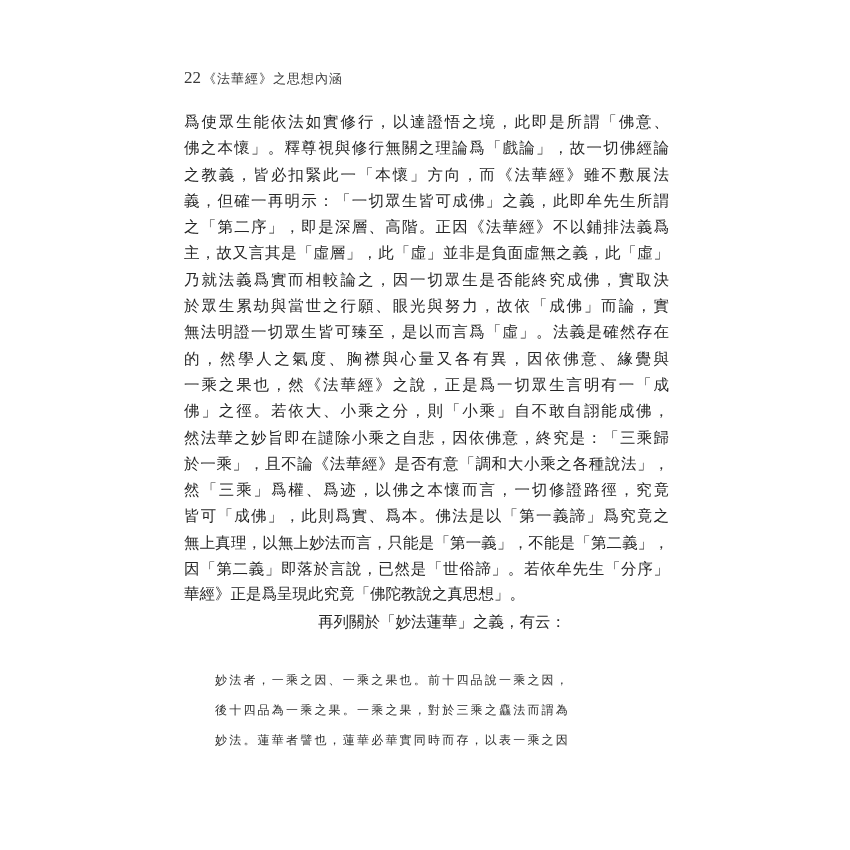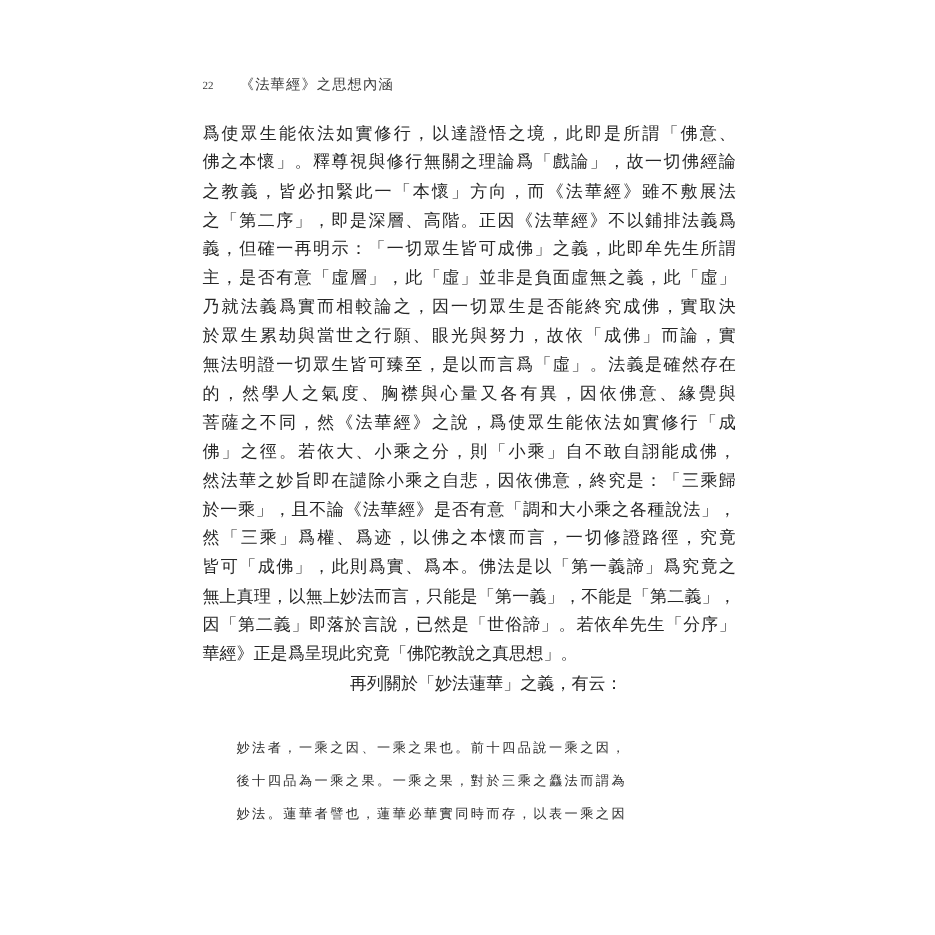--- a/index.html
+++ b/index.html
@@ -19,22 +19,22 @@
     position: absolute;
     left: 184px;
     top: 68px;
     width: 485px;
     font-size: 13px;
     letter-spacing: 1px;
     color: #3a3a3a;
     white-space: nowrap;
   }
   .page-header .page-number {
-    font-size: 10px;
-    margin-right: 24px;
+    font-size: 17px;
+    margin-right: 2px;
     letter-spacing: 0;
   }
   .page-body {
     position: absolute;
     left: 184px;
     top: 109px;
     width: 485px;
     font-size: 15.5px;
     line-height: 26.3px;
     color: #262626;
@@ -79,28 +79,28 @@
 <div class="page">
 
   <header class="page-header">
     <span class="page-number">22</span><span class="running-title">《法華經》之思想內涵</span>
   </header>
 
   <main class="page-body" style="color: rgb(38, 38, 38);">
     <div class="line">爲使眾生能依法如實修行，以達證悟之境，此即是所謂「佛意、</div>
     <div class="line">佛之本懷」。釋尊視與修行無關之理論爲「戲論」，故一切佛經論</div>
     <div class="line">之教義，皆必扣緊此一「本懷」方向，而《法華經》雖不敷展法</div>
+    <div class="line">義，但確一再明示：「一切眾生皆可成佛」之義，此即牟先生所謂</div>
     <div class="line">之「第二序」，即是深層、高階。正因《法華經》不以鋪排法義爲</div>
-    <div class="line">義，但確一再明示：「一切眾生皆可成佛」之義，此即牟先生所謂</div>
-    <div class="line">主，是否有意「虛層」，此「虛」並非是負面虛無之義，此「虛」</div>
+    <div class="line">主，故又言其是「虛層」，此「虛」並非是負面虛無之義，此「虛」</div>
     <div class="line">乃就法義爲實而相較論之，因一切眾生是否能終究成佛，實取決</div>
     <div class="line">於眾生累劫與當世之行願、眼光與努力，故依「成佛」而論，實</div>
     <div class="line">無法明證一切眾生皆可臻至，是以而言爲「虛」。法義是確然存在</div>
     <div class="line">的，然學人之氣度、胸襟與心量又各有異，因依佛意、緣覺與</div>
-    <div class="line">菩薩之不同，然《法華經》之說，爲使眾生能依法如實修行「成</div>
+    <div class="line">一乘之果也，然《法華經》之說，正是爲一切眾生言明有一「成</div>
     <div class="line">佛」之徑。若依大、小乘之分，則「小乘」自不敢自詡能成佛，</div>
     <div class="line">然法華之妙旨即在譴除小乘之自悲，因依佛意，終究是：「三乘歸</div>
     <div class="line">於一乘」，且不論《法華經》是否有意「調和大小乘之各種說法」，</div>
     <div class="line">然「三乘」爲權、爲迹，以佛之本懷而言，一切修證路徑，究竟</div>
     <div class="line">皆可「成佛」，此則爲實、爲本。佛法是以「第一義諦」爲究竟之</div>
     <div class="line">無上真理，以無上妙法而言，只能是「第一義」，不能是「第二義」，</div>
     <div class="line">因「第二義」即落於言說，已然是「世俗諦」。若依牟先生「分序」</div>
     <div class="line short">華經》正是爲呈現此究竟「佛陀教說之真思想」。</div>
 
     <div class="paragraph-2">再列關於「妙法蓮華」之義，有云：</div>

